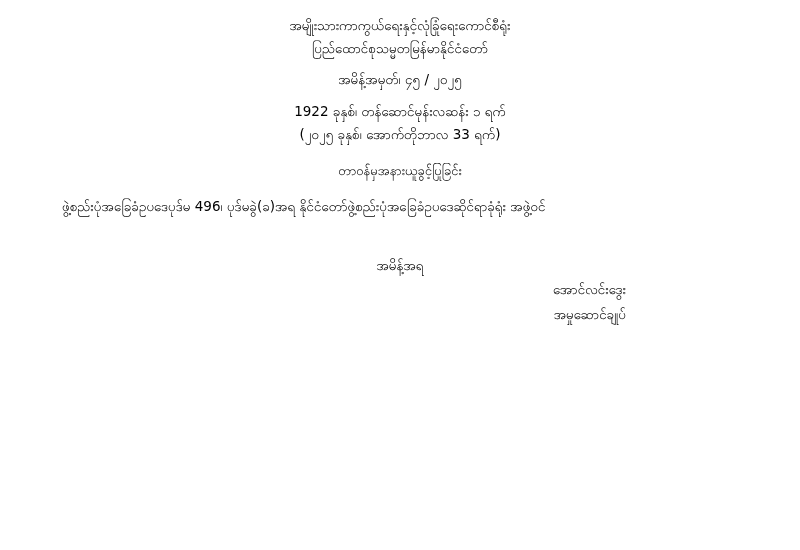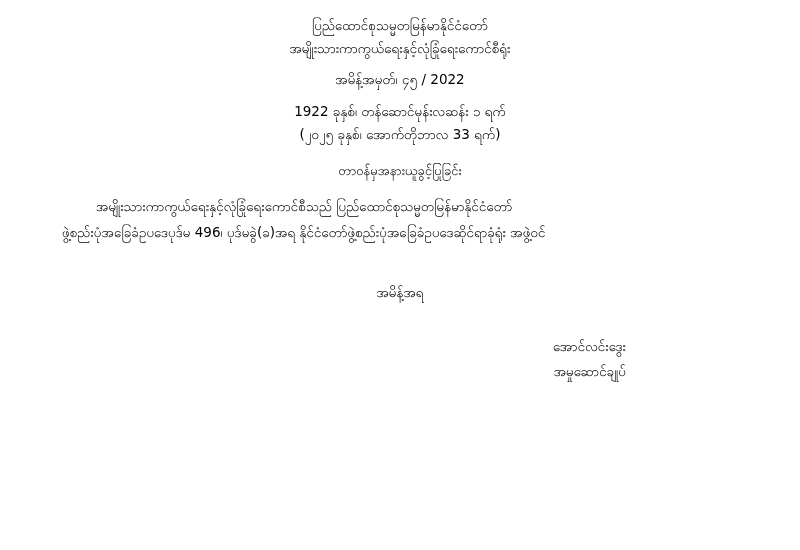--- a/index.html
+++ b/index.html
@@ -51,48 +51,46 @@
   }
   .body-para-last {
     text-align: left;
   }
   .order-word {
     text-align: center;
     font-size: 13.5px;
     margin-top: 38px;
   }
   .sign-block {
-    margin-top: 30px;
     text-align: right;
     padding-right: 112px;
     font-size: 13.5px;
     line-height: 1.85;
   }
   .sign-name { white-space: nowrap; }
   .sign-title { white-space: nowrap; }
 </style>
 </head>
 <body>
 
 <div class="page">
 
   <div class="header-block">
+    <div class="line line-2">အမျိုးသားကာကွယ်ရေးနှင့်လုံခြုံရေးကောင်စီရုံး</div>
     <div class="line line-1">ပြည်ထောင်စုသမ္မတမြန်မာနိုင်ငံတော်</div>
-    <div class="line line-2">အမျိုးသားကာကွယ်ရေးနှင့်လုံခြုံရေးကောင်စီရုံး</div>
     <div class="spacer-sm"></div>
-    <div class="line">အမိန့်အမှတ်၊  ၄၅  / 2022</div>
+    <div class="line">အမိန့်အမှတ်၊  ၄၅  / ၂၀၂၅</div>
     <div class="spacer-sm"></div>
     <div class="line">1922 ခုနှစ်၊ တန်ဆောင်မုန်းလဆန်း  ၁   ရက်</div>
     <div class="line">(၂၀၂၅ ခုနှစ်၊ အောက်တိုဘာလ   33   ရက်)</div>
   </div>
 
   <div class="subject">တာဝန်မှအနားယူခွင့်ပြုခြင်း</div>
 
   <div class="body-block">
-    <div class="body-para">အမျိုးသားကာကွယ်ရေးနှင့်လုံခြုံရေးကောင်စီသည်  ပြည်ထောင်စုသမ္မတမြန်မာနိုင်ငံတော်</div>
     <div class="body-para-last">ဖွဲ့စည်းပုံအခြေခံဥပဒေပုဒ်မ 496၊ ပုဒ်မခွဲ(ခ)အရ နိုင်ငံတော်ဖွဲ့စည်းပုံအခြေခံဥပဒေဆိုင်ရာခုံရုံး  အဖွဲ့ဝင်</div>
   </div>
 
   <div class="order-word">အမိန့်အရ</div>
 
   <div class="sign-block">
     <div class="sign-name">အောင်လင်းဒွေး</div>
     <div class="sign-title">အမှုဆောင်ချုပ်</div>
   </div>
 

